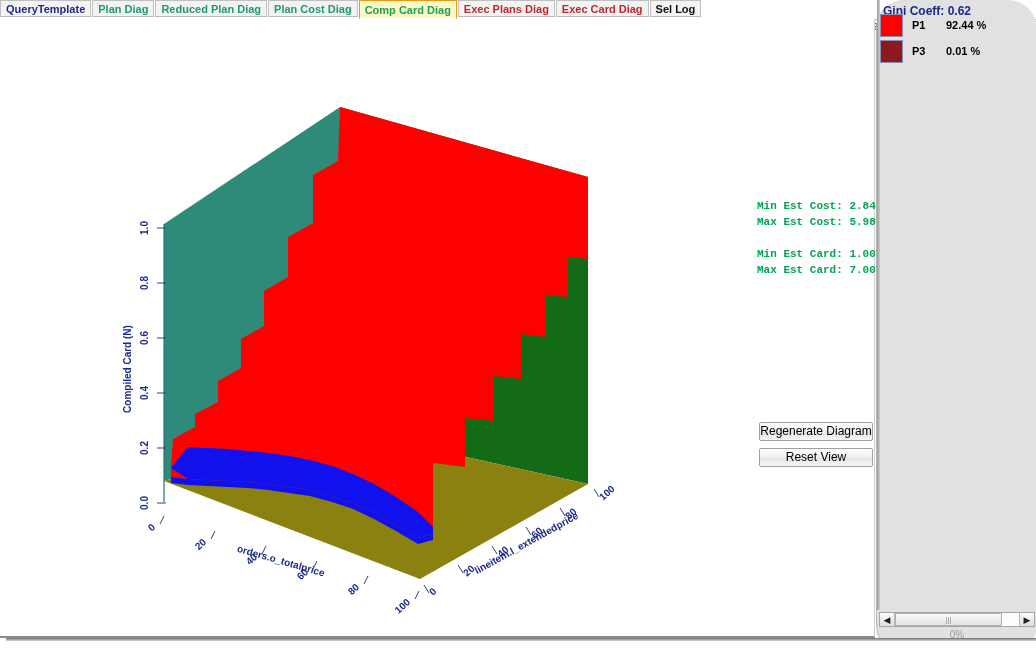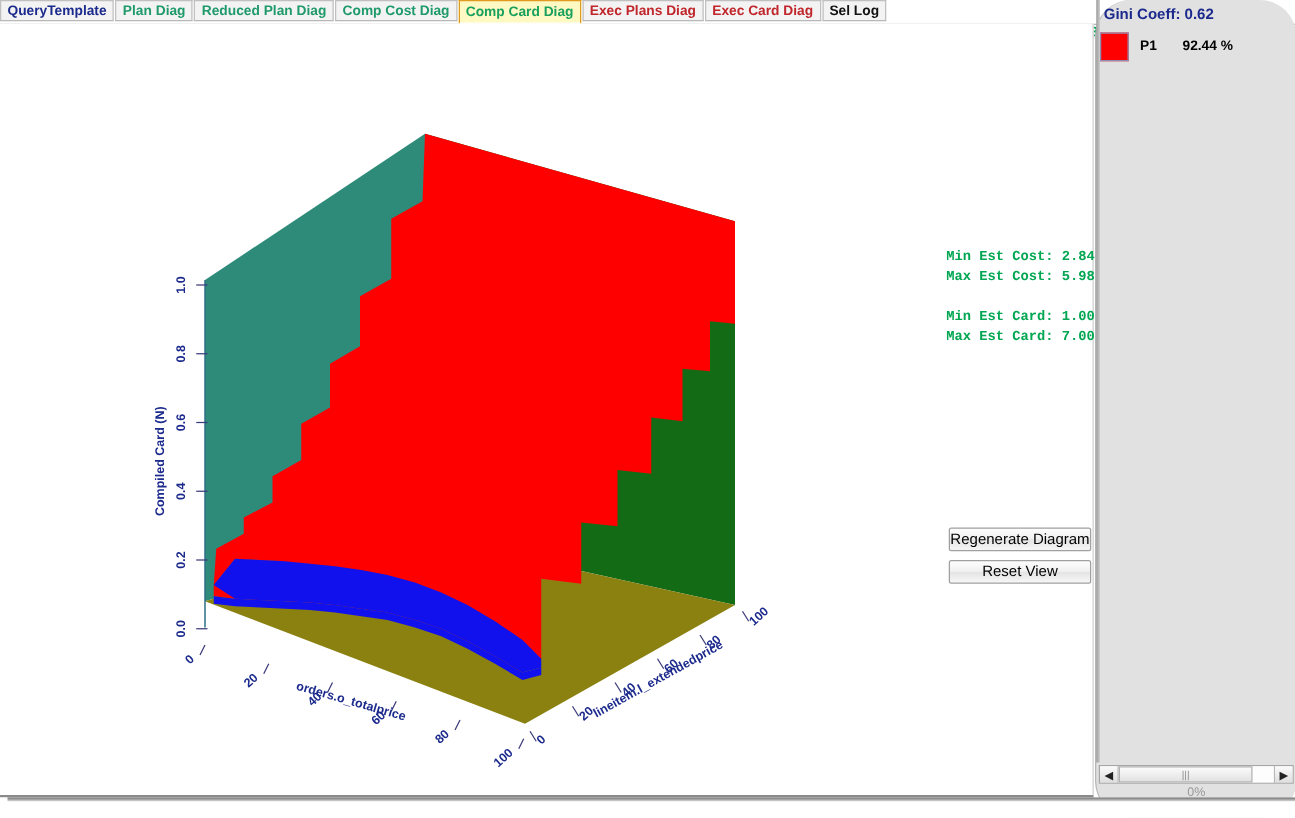--- a/index.html
+++ b/index.html
@@ -108,21 +108,21 @@
     background: #e1e1e1;
     border-left: 1px solid #b5b5b5;
     border-radius: 29px;
   }
   #gini {
     position: absolute; left: 6px; top: 4px;
     font-size: 12px; font-weight: bold;
     color: #1b2a8c;
     white-space: nowrap;
   }
-  #legend { position: absolute; left: 3px; top: 24px; width: 154px; }
+  #legend { position: absolute; left: 3px; top: 12px; width: 154px; }
   .legend-row {
     display: flex; align-items: center;
     height: 26px;
   }
   .swatch {
     width: 23px; height: 23px;
     border: 1px solid #8e8eb5;
     box-sizing: border-box;
     flex: 0 0 auto;
   }
@@ -191,21 +191,21 @@
 </style>
 </head>
 <body>
 
 <div id="app">
 
   <div id="tabbar">
     <div class="tab" style="color: rgb(27, 42, 140);"><span>QueryTemplate</span></div>
     <div class="tab" style="color: rgb(31, 154, 106);"><span>Plan Diag</span></div>
     <div class="tab" style="color: rgb(31, 154, 106);"><span>Reduced Plan Diag</span></div>
-    <div class="tab" style="color: rgb(31, 154, 106);"><span>Comp Cost Diag</span></div>
+    <div class="tab" style="color: rgb(31, 154, 106);"><span>Plan Cost Diag</span></div>
     <div class="tab active" style="color: rgb(25, 160, 94);"><span>Comp Card Diag</span></div>
     <div class="tab" style="color: rgb(192, 38, 43);"><span>Exec Plans Diag</span></div>
     <div class="tab" style="color: rgb(192, 38, 43);"><span>Exec Card Diag</span></div>
     <div class="tab" style="color: rgb(17, 17, 17);"><span>Sel Log</span></div>
   </div>
 
   <div class="statusline" id="diagram-title">Compilation Cardinality Diagram</div>
   <div class="statusline" id="qtd-label">QTD: TARUN12</div>
   <div class="statusline" id="plans-label"># of Plans: 3</div>
 
@@ -308,20 +308,25 @@
     <div id="panel-divider"></div>
 
     <div id="gini">Gini Coeff: 0.62</div>
 
     <div id="legend">
       <div class="legend-row">
         <div class="swatch" style="background:#fe0000"></div>
         <div class="legend-name">P1</div>
         <div class="legend-pct">92.44 %</div>
       </div>
+      <div class="legend-row">
+        <div class="swatch" style="background:#8b1a1a"></div>
+        <div class="legend-name">P3</div>
+        <div class="legend-pct">0.01 %</div>
+      </div>
     </div>
 
     <div id="hscroll">
       <div class="sb-arrow left">◀</div>
       <div id="sb-track">
         <div id="sb-thumb">|||</div>
       </div>
       <div class="sb-arrow right">▶</div>
     </div>
 

